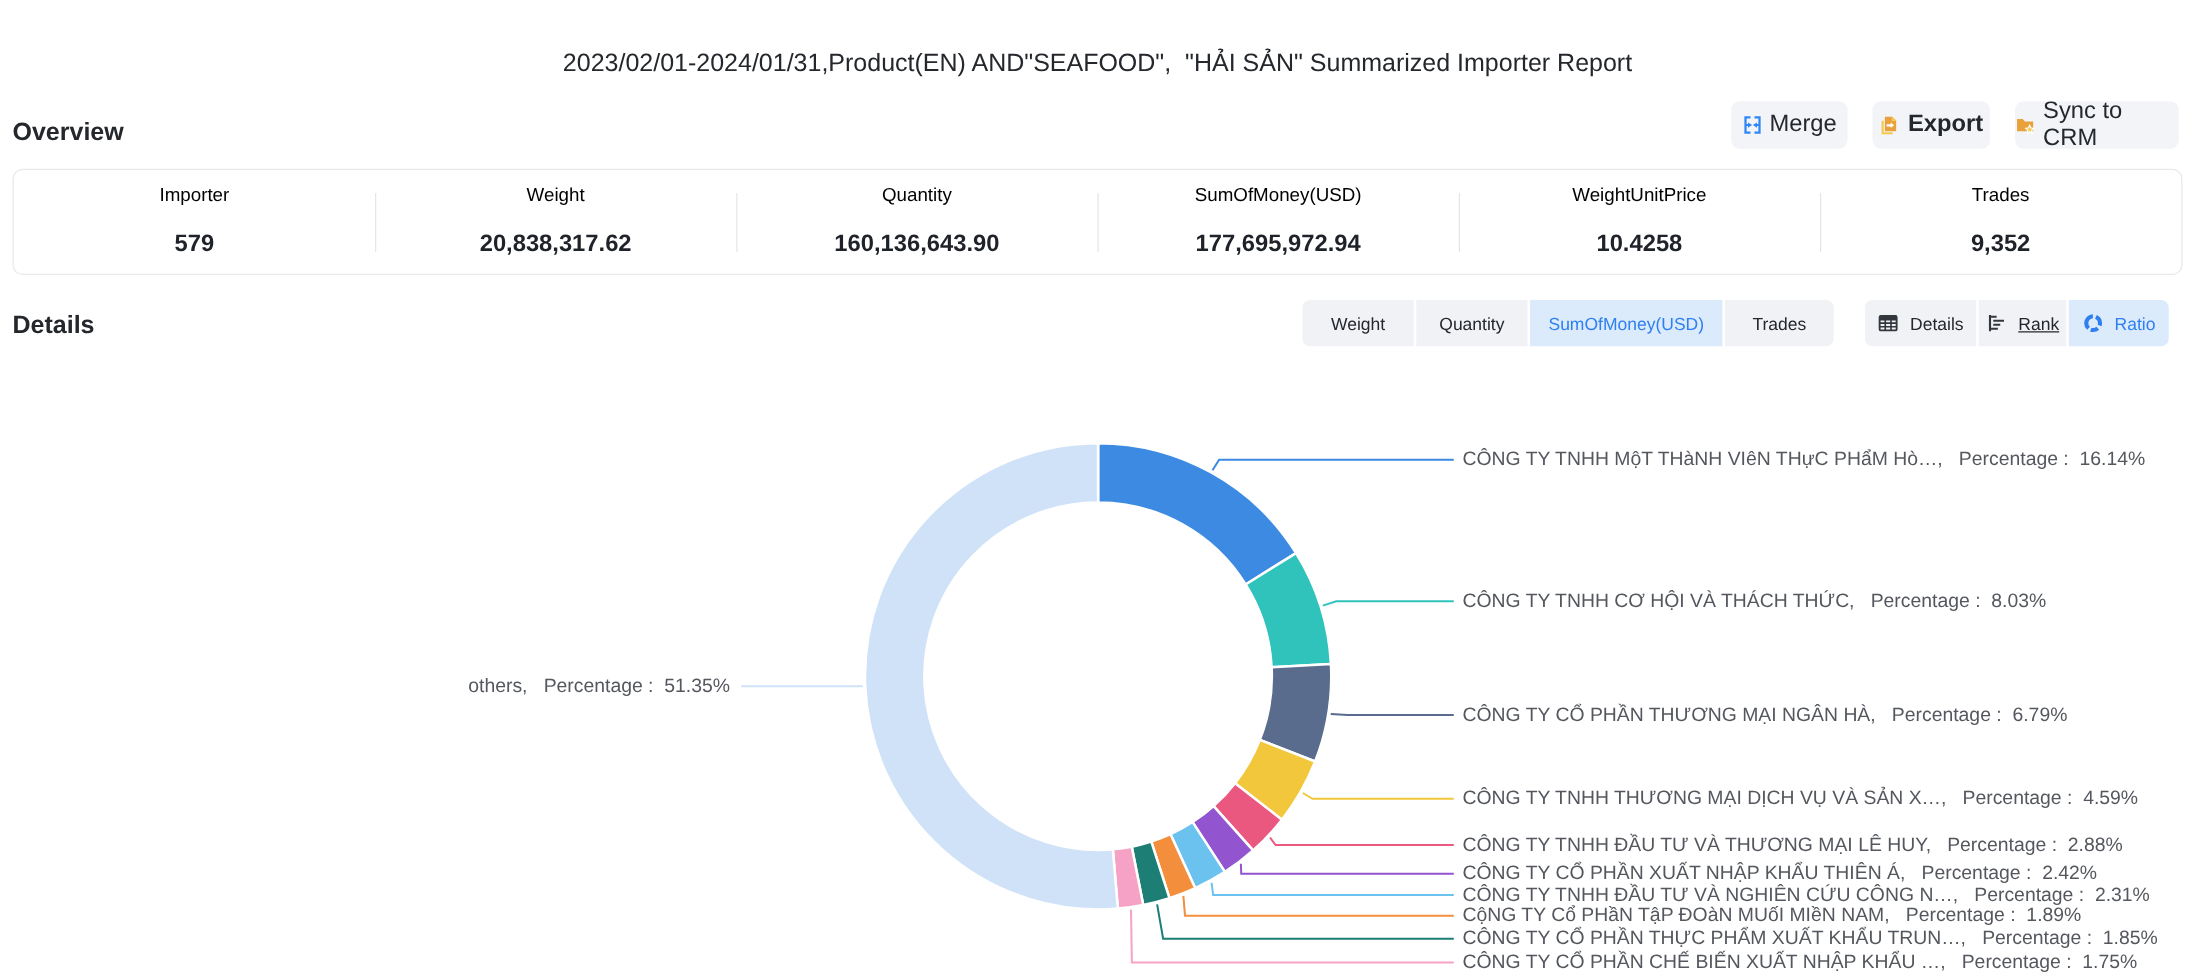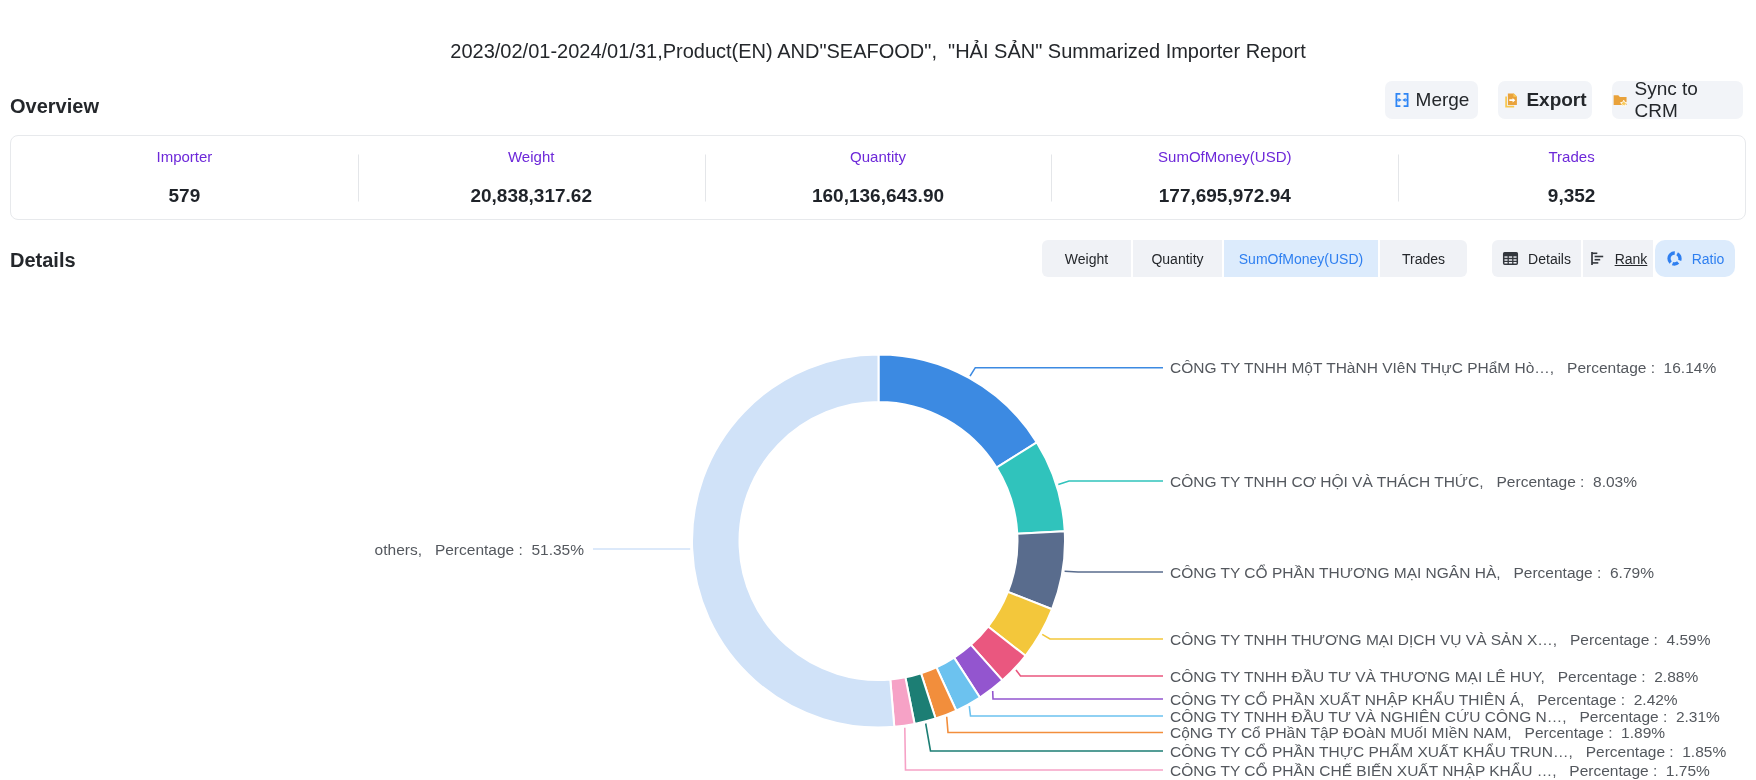--- a/index.html
+++ b/index.html
@@ -5,21 +5,21 @@
   html,body{margin:0;padding:0;}
   body{width:1756px;height:780px;background:#fff;font-family:"Liberation Sans",sans-serif;color:#262626;position:relative;overflow:hidden;}
   .title{position:absolute;top:40px;left:0;width:1756px;text-align:center;font-size:20px;color:#24272b;}
   .h2{position:absolute;left:10px;font-size:20px;font-weight:bold;color:#24272b;}
   .btnrow{position:absolute;top:81px;right:13px;display:flex;gap:20px;}
   .btn{height:38px;background:#f2f4f8;border-radius:7px;display:flex;align-items:center;justify-content:center;font-size:19px;color:#24272b;}
   .btn svg{margin-right:6px;}
   .card{position:absolute;left:10px;top:135px;width:1734px;height:83px;border:1px solid #e7e9ec;border-radius:8px;display:flex;align-items:center;}
   .stat{flex:1;text-align:center;position:relative;}
   .stat+.stat:before{content:"";position:absolute;left:0;top:50%;transform:translateY(-50%);height:47px;width:1px;background:#e4e6e9;}
-  .stat .lb{font-size:15px;color:#6d28d9;margin-bottom:8px;}
+  .stat .lb{font-size:15px;color:#000000;margin-bottom:8px;}
   .stat .vl{font-size:19px;font-weight:bold;color:#1f2329;margin-top:20px;}
   .tabs{position:absolute;top:240px;display:flex;}
   .tab{height:37px;display:flex;align-items:center;justify-content:center;background:#f0f2f6;font-size:14px;color:#24272b;margin-right:2px;}
   .tab:first-child{border-radius:6px 0 0 6px;}
   .tab:last-child{border-radius:0 6px 6px 0;margin-right:0;}
   .tab.sel{background:#dcebfc;color:#2e7ff0;}
   .tab svg{margin-right:9px;}
 </style>
 </head>
 <body>
@@ -56,20 +56,24 @@
     </div>
   <div class="stat">
       <div class="lb">Quantity</div>
       <div class="vl">160,136,643.90</div>
     </div>
   <div class="stat">
       <div class="lb">SumOfMoney(USD)</div>
       <div class="vl">177,695,972.94</div>
     </div>
   <div class="stat">
+      <div class="lb">WeightUnitPrice</div>
+      <div class="vl">10.4258</div>
+    </div>
+  <div class="stat">
       <div class="lb">Trades</div>
       <div class="vl">9,352</div>
     </div>
 </div>
 <div class="h2" style="top:249px;">Details</div>
 <div class="tabs" style="left:1042px;">
   <div class="tab" style="width:89px;">Weight</div>
   <div class="tab" style="width:89px;">Quantity</div>
   <div class="tab sel" style="width:154px;">SumOfMoney(USD)</div>
   <div class="tab" style="width:87px;">Trades</div>
@@ -81,21 +85,21 @@
         <rect x="1.7" y="2.7" width="13.6" height="2.9" fill="#33373d" stroke="none"></rect>
         <path d="M6.2 5.6V14.3M10.8 5.6V14.3M1.7 8.5H15.3M1.7 11.4H15.3" stroke-width="1.3"></path>
       </svg>Details</div>
   <div class="tab" style="width:70px;text-decoration:underline;"><svg width="17" height="17" viewBox="0 0 17 17" fill="none" stroke="#33373d">
         <path d="M3 1.9V15" stroke-width="1.7"></path>
         <path d="M3 3.3H8.3" stroke-width="1.6"></path>
         <path d="M5.6 6.5H14.2" stroke-width="1.6"></path>
         <path d="M5.6 9.7H11.2" stroke-width="1.6"></path>
         <path d="M3 12.9H9.3" stroke-width="1.6"></path>
       </svg>Rank</div>
-  <div class="tab sel" style="width:80px;border-radius:10px;"><svg width="17" height="17" viewBox="0 0 17 17" fill="none" stroke="#2e7ff0">
+  <div class="tab sel" style="width:80px;"><svg width="17" height="17" viewBox="0 0 17 17" fill="none" stroke="#2e7ff0">
         <circle cx="8.5" cy="8.5" r="5.5" stroke-width="3.3" stroke-dasharray="13 2.5 8 2.5 6 2.05" stroke-dashoffset="21.5"></circle>
       </svg>Ratio</div>
 </div>
 <svg style="position:absolute;left:0;top:280px;" width="1756" height="500" viewBox="0 0 1756 500" font-family="Liberation Sans,sans-serif" font-size="15.5">
 <g>
       <path d="M878.50 74.50A186.5 186.5 0 0 1 1036.84 162.46L996.51 187.56A139.0 139.0 0 0 0 878.50 122.00Z" fill="#3C8AE2" stroke="#fff" stroke-width="2" stroke-linejoin="round"></path>
 <path d="M1036.84 162.46A186.5 186.5 0 0 1 1064.75 251.28L1017.31 253.75A139.0 139.0 0 0 0 996.51 187.56Z" fill="#30C3BC" stroke="#fff" stroke-width="2" stroke-linejoin="round"></path>
 <path d="M1064.75 251.28A186.5 186.5 0 0 1 1052.08 329.22L1007.87 311.84A139.0 139.0 0 0 0 1017.31 253.75Z" fill="#596C8D" stroke="#fff" stroke-width="2" stroke-linejoin="round"></path>
 <path d="M1052.08 329.22A186.5 186.5 0 0 1 1025.50 375.77L988.06 346.54A139.0 139.0 0 0 0 1007.87 311.84Z" fill="#F3C73B" stroke="#fff" stroke-width="2" stroke-linejoin="round"></path>
 <path d="M1025.50 375.77A186.5 186.5 0 0 1 1002.45 400.35L970.88 364.86A139.0 139.0 0 0 0 988.06 346.54Z" fill="#EA577F" stroke="#fff" stroke-width="2" stroke-linejoin="round"></path>

